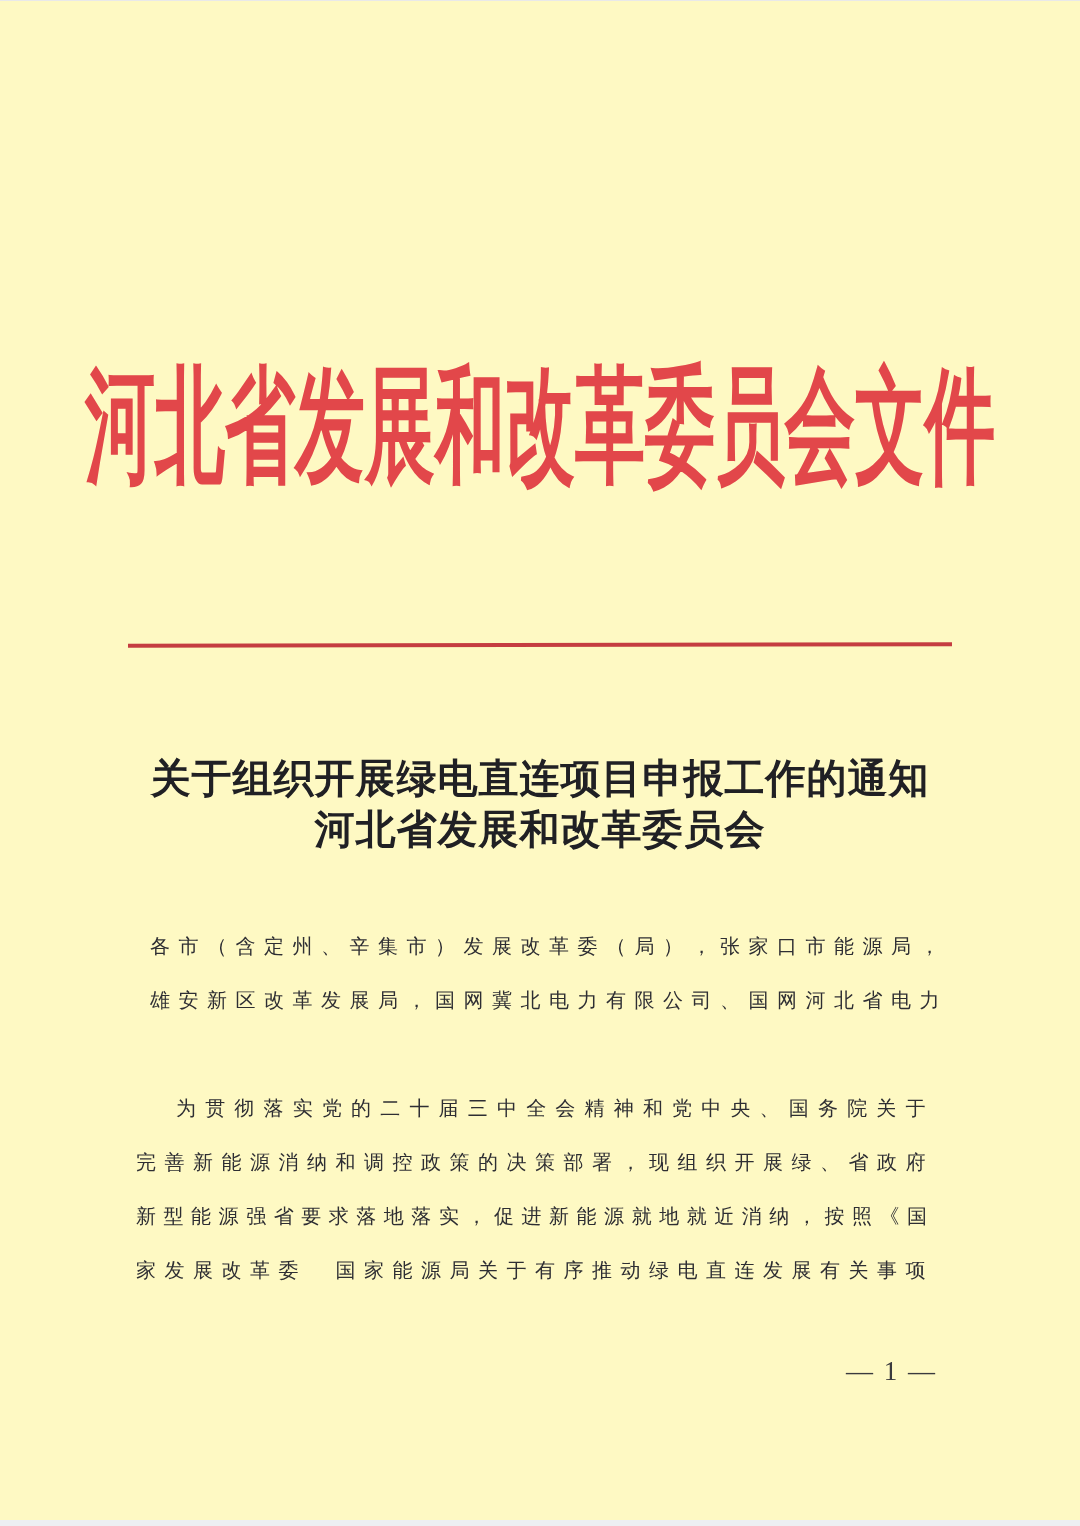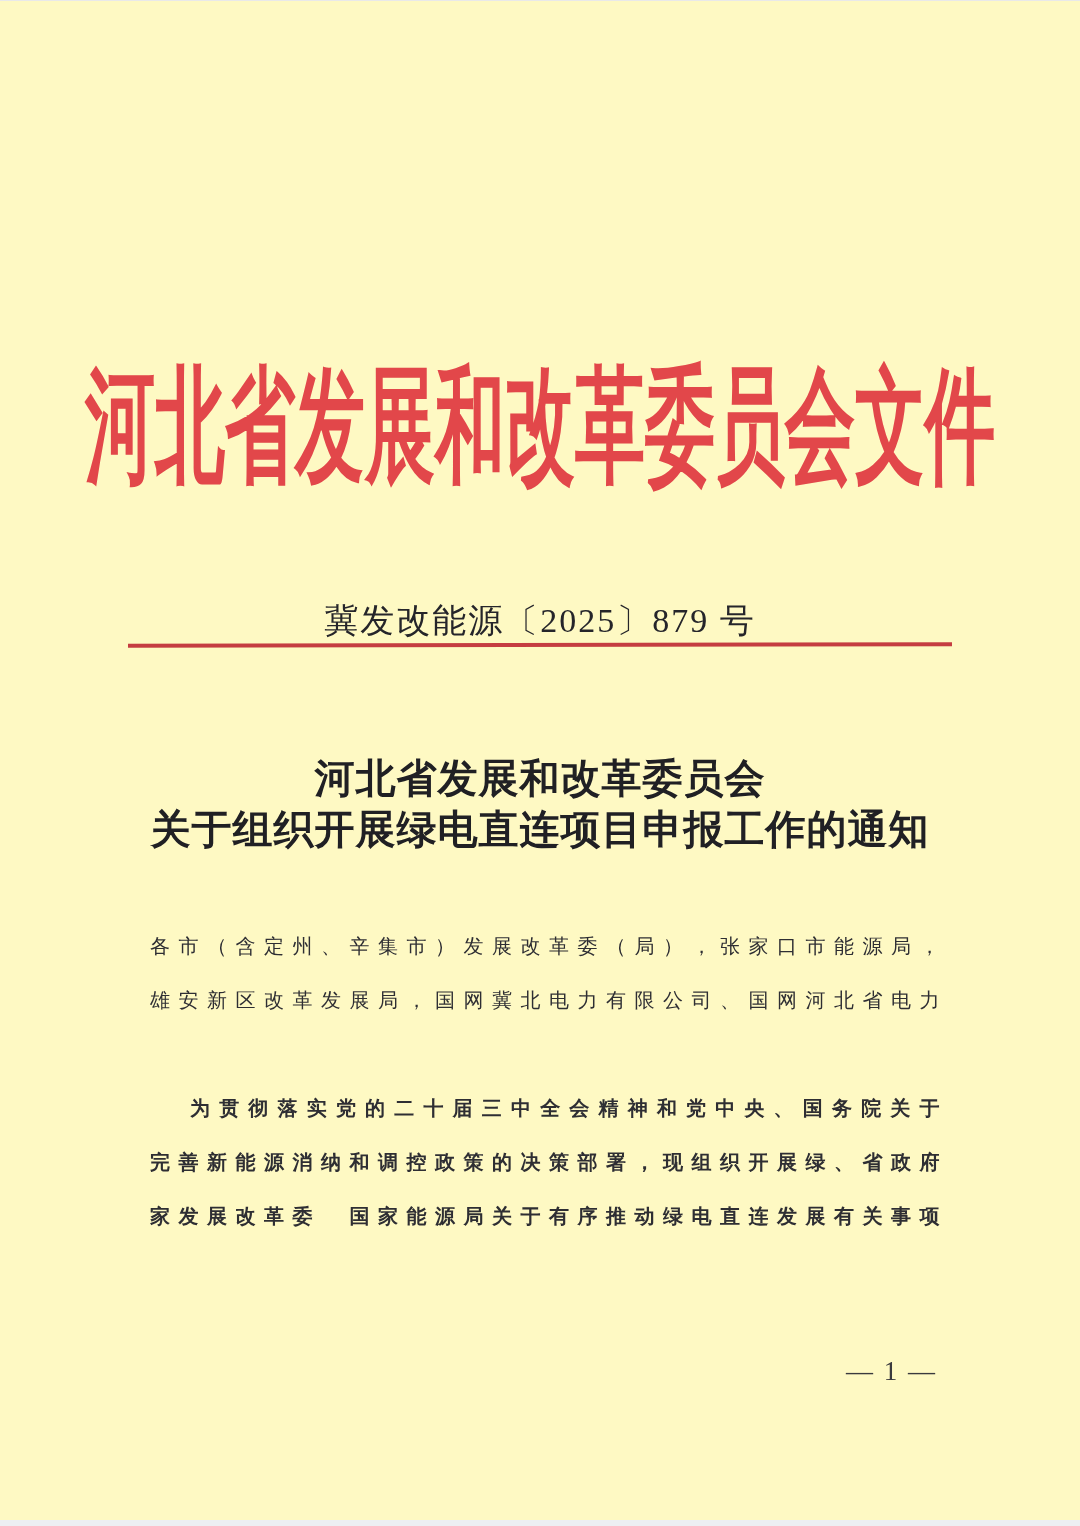--- a/index.html
+++ b/index.html
@@ -74,24 +74,23 @@
   .salutation {
     position: absolute;
     top: 918px;
     left: 150px;
     width: 790px;
     color: #2e2e33;
   }
   .body-paragraph {
     position: absolute;
     top: 1080px;
-    left: 150px;
+    left: 136px;
     width: 790px;
     color: #2e2e33;
-    font-weight: bold;
   }
   .doc-line {
     font-size: 20px;
     line-height: 54px;
     height: 54px;
     text-align: justify;
     text-align-last: justify;
     white-space: nowrap;
     letter-spacing: 0.5px;
   }
@@ -125,37 +124,37 @@
     background: #edeff2;
   }
 </style>
 </head>
 <body>
 
 <div class="page">
 
   <div class="agency-banner">河北省发展和改革委员会文件</div>
 
-  <div class="doc-number">冀发改能源〔2025〕879 号</div>
 
   <div class="red-divider"></div>
 
   <div class="doc-title">
+    <div class="t-line">关于组织开展绿电直连项目申报工作的通知</div>
     <div class="t-line">河北省发展和改革委员会</div>
-    <div class="t-line">关于组织开展绿电直连项目申报工作的通知</div>
   </div>
 
   <div class="salutation">
     <div class="doc-line">各市（含定州、辛集市）发展改革委（局），张家口市能源局，</div>
     <div class="doc-line">雄安新区改革发展局，国网冀北电力有限公司、国网河北省电力</div>
   </div>
 
   <div class="body-paragraph">
     <div class="doc-line indent">为贯彻落实党的二十届三中全会精神和党中央、国务院关于</div>
     <div class="doc-line">完善新能源消纳和调控政策的决策部署，现组织开展绿、省政府</div>
+    <div class="doc-line tight">新型能源强省要求落地落实，促进新能源就地就近消纳，按照《国</div>
     <div class="doc-line">家发展改革委　国家能源局关于有序推动绿电直连发展有关事项</div>
   </div>
 
   <div class="page-number">— 1 —</div>
 
   <div class="scan-edge"></div>
 
 </div>
 
 </body></html>

